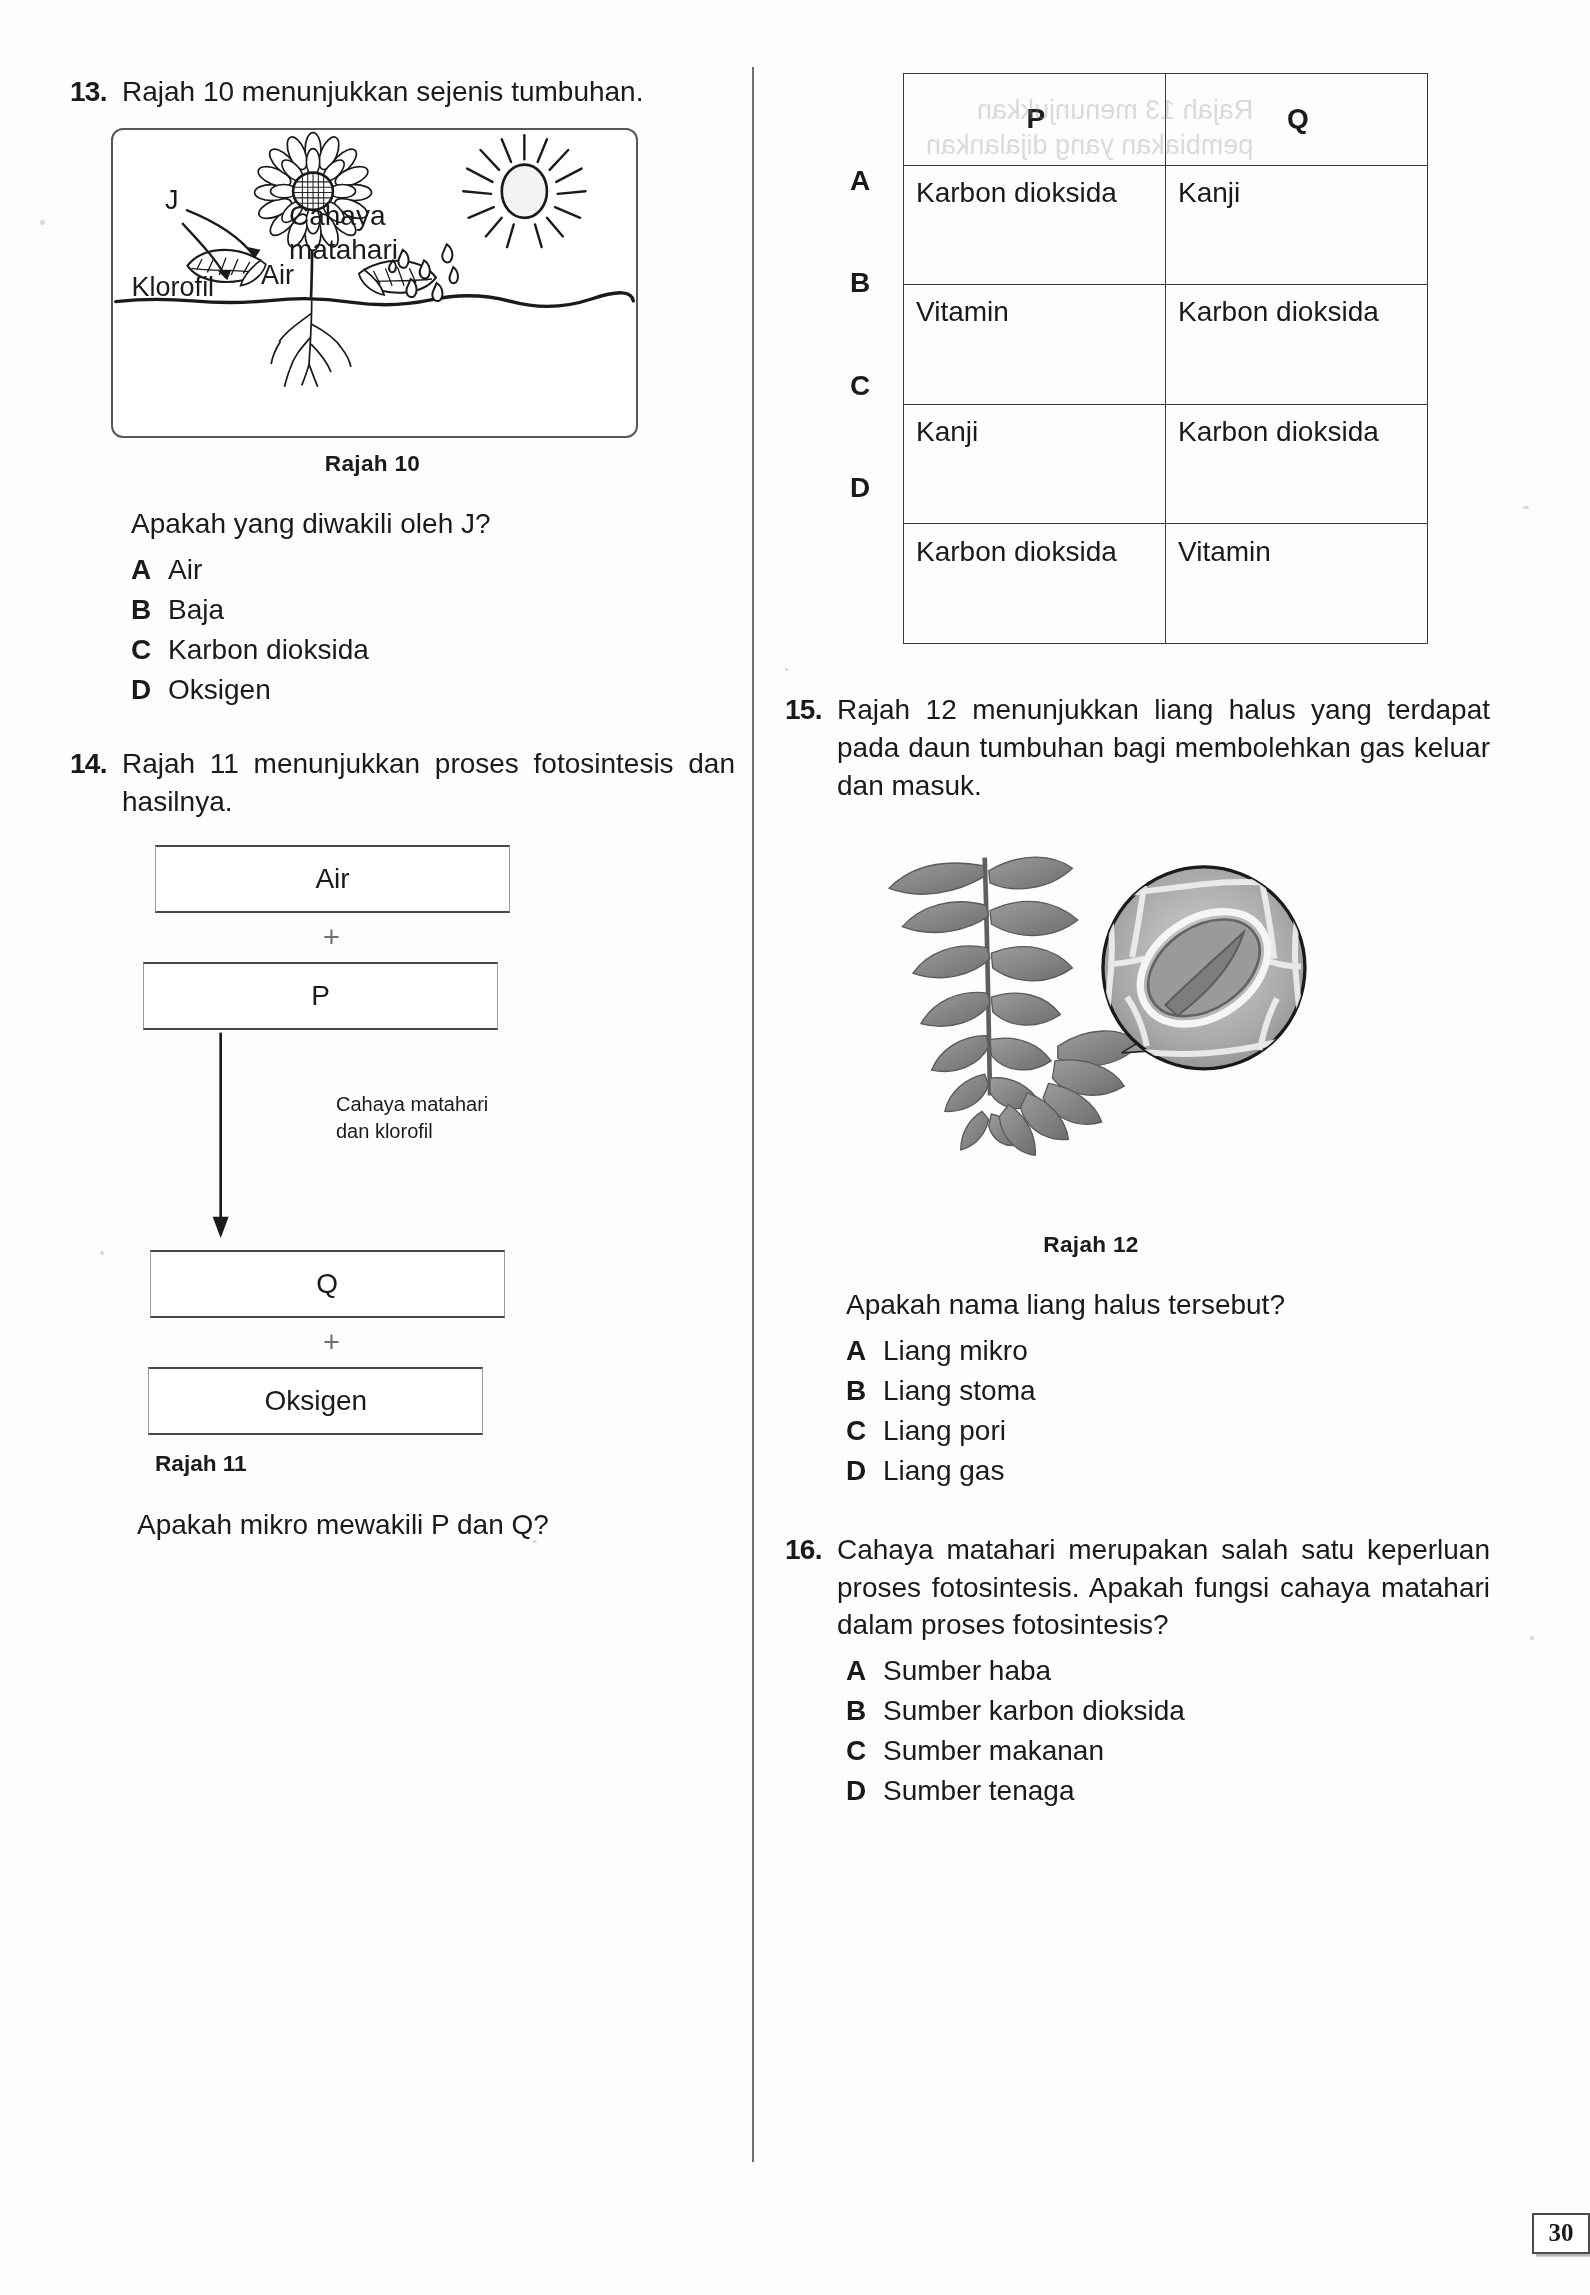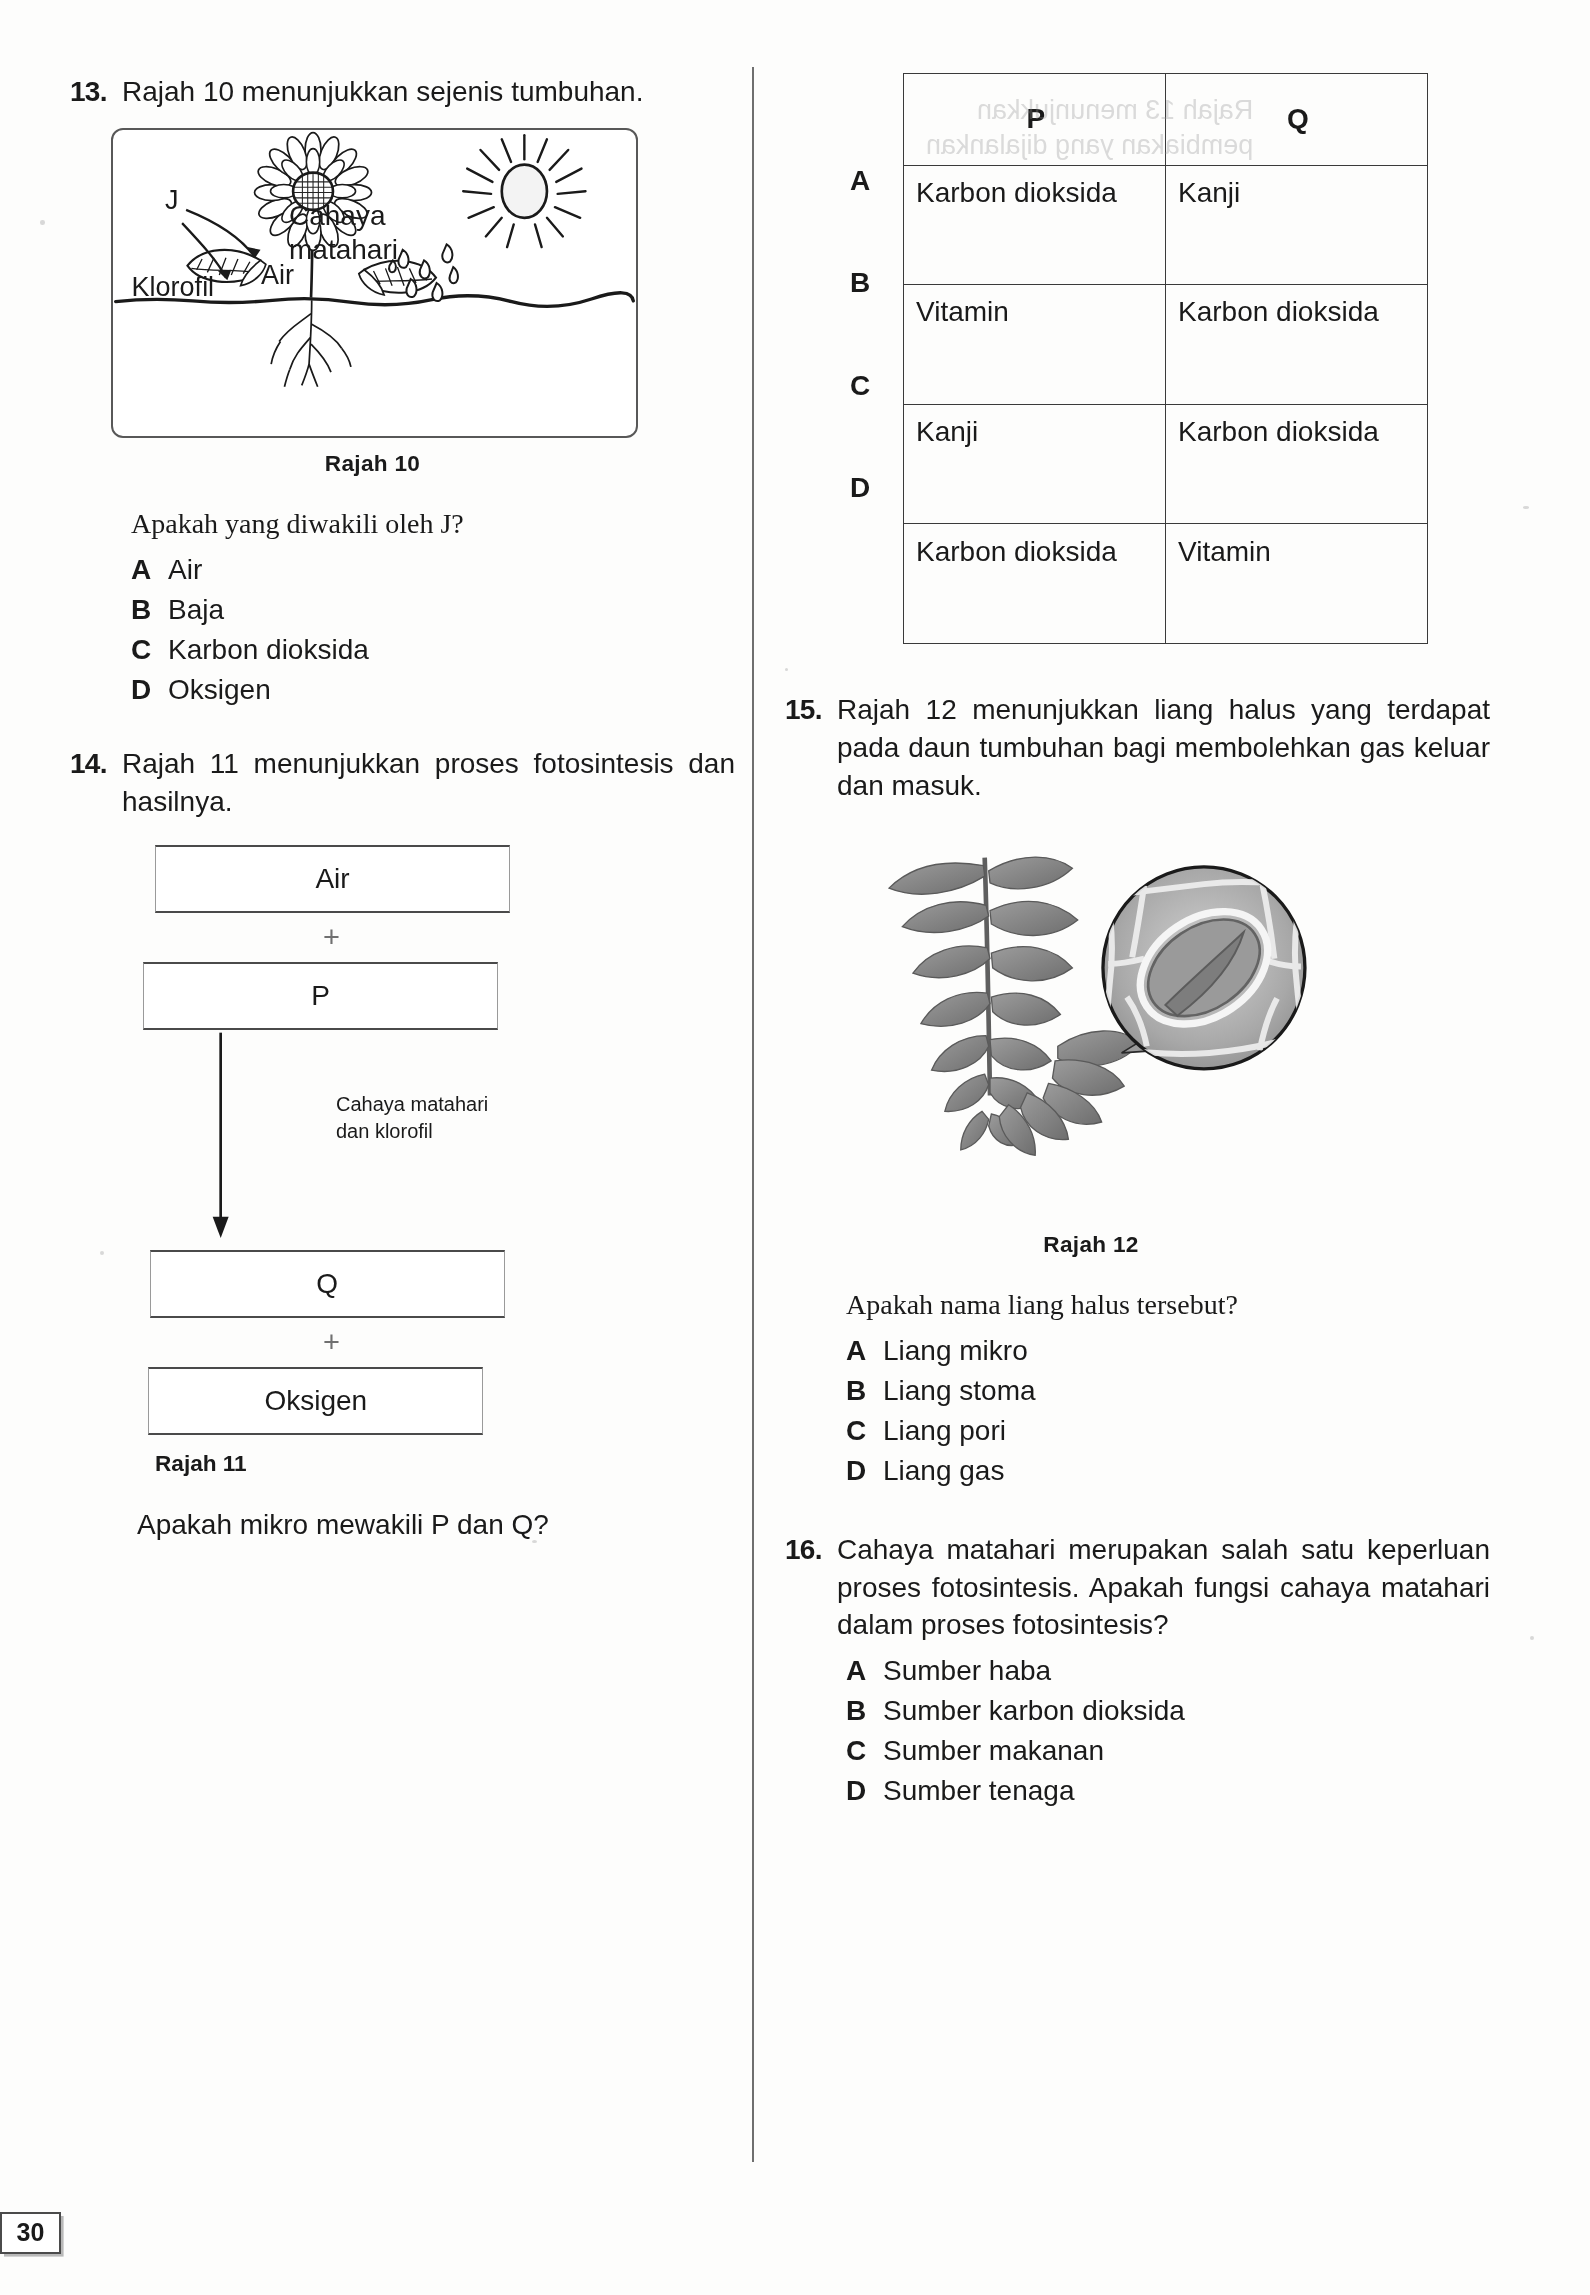--- a/index.html
+++ b/index.html
@@ -91,21 +91,20 @@
     letter-spacing: 0.3px;
   }
   .fig-caption.w787 { width: 523px; }
 
   
   .stem {
     margin-top: 28px;
     margin-left: 61px;
     font-size: 28px;
     line-height: 1.35;
-    font-family: Liberation Serif, serif;
   }
   .opts {
     margin-left: 61px;
     margin-top: 6.7px;
   }
   .opt {
     display: flex;
     font-size: 28px;
     line-height: 1.43;
   }
@@ -236,21 +235,22 @@
   }
   .fig12 svg { display:block; width:100%; height:100%; }
 
   
   .footer {
     position: absolute;
     left: 0;
     right: 0;
     bottom: 41px;
     display: flex;
-    justify-content: flex-start;
+    justify-content: flex-end;
+    font-family: Liberation Serif, serif;
   }
   .page-num {
     border: 2px solid #4b4b4b;
     box-shadow: 3.3px 3.3px 0 -0.7px #b9b9b9;
     padding: 4px 14.6px 5.3px 14.6px;
     font-size: 25px;
     font-weight: bold;
     background: #fff;
   }
 

